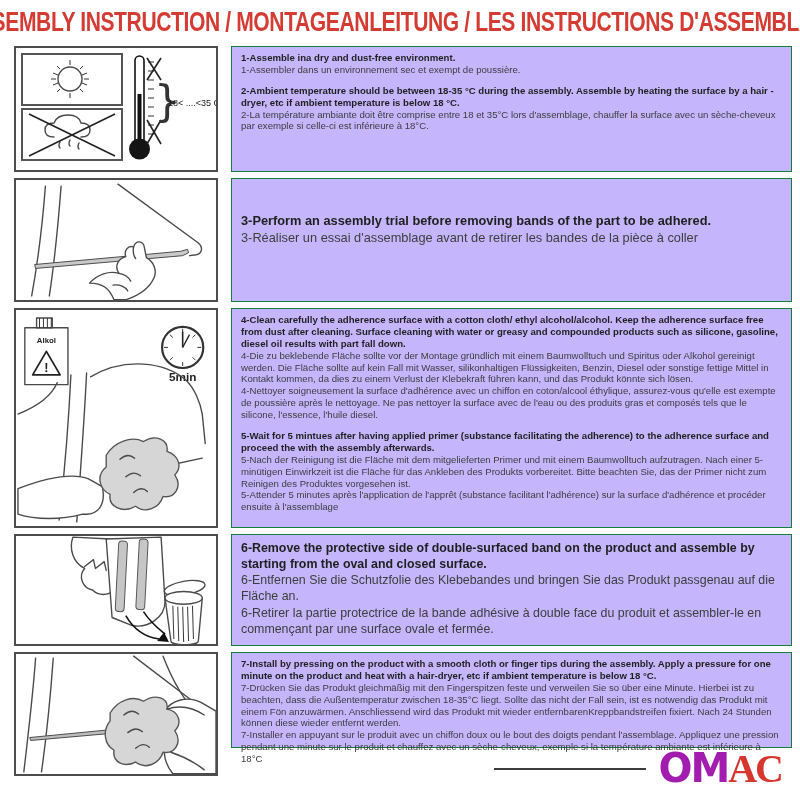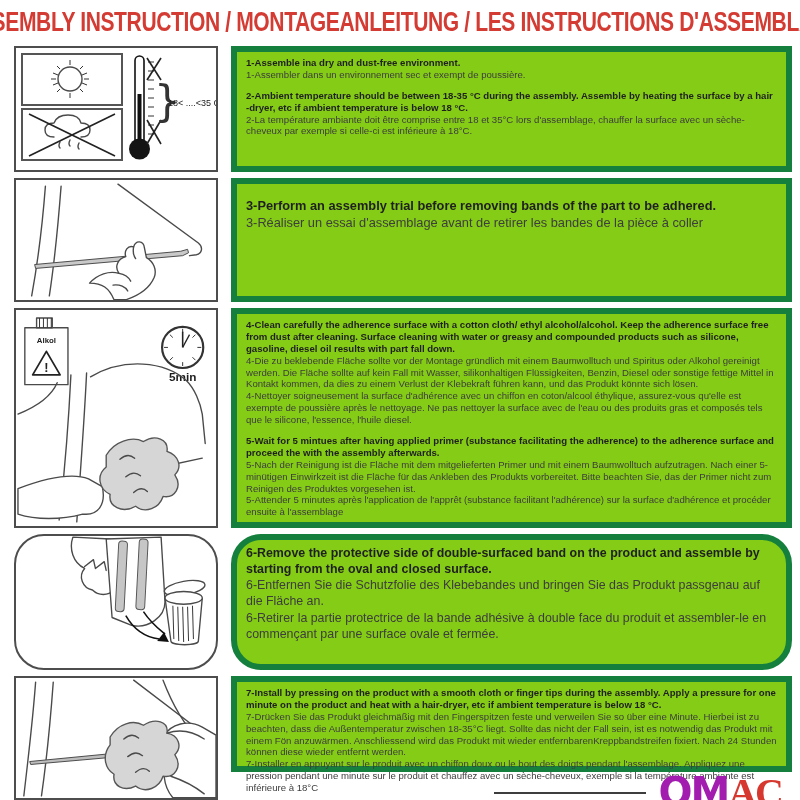--- a/index.html
+++ b/index.html
@@ -14,25 +14,25 @@
   .title {
     color:#d43b33; font-weight:bold; font-size:27px; white-space:nowrap;
     transform:scaleX(0.78); transform-origin:center; letter-spacing:-0.5px;
   }
 
   .row { display:flex; gap:13px; margin-bottom:6px; align-items:flex-start; }
   .illus {
     width:204px; flex-shrink:0; border:2px solid #4d4d4d; background:#fff; overflow:hidden;
   }
   .textbox {
-    flex:1; border:6px solid #15803d; background:#84cc16; padding:5px 9px; overflow:hidden;
-  }
-  .h126 { height:126px; } .h124 { height:124px; } .h220 { height:220px; } .h116 { height:136px;border-radius:30px; }
+    flex:1; border:1px solid #15803d; background:#c4b5fd; padding:5px 9px; overflow:hidden;
+  }
+  .h126 { height:126px; } .h124 { height:124px; } .h220 { height:220px; } .h116 { height:112px; }
   .tb-short { height:96px; overflow:visible; }
-  .pt-lg { padding-top:14px; }
+  .pt-lg { padding-top:34px; }
 
   p { color:#3d3d3d; }
   .en { font-weight:bold; color:#1f1f1f; }
   .fs-s p { font-size:9.6px; line-height:1.24; }
   .fs-m p { font-size:12.4px; line-height:1.3; }
   .fs-l p { font-size:12.8px; line-height:1.32; }
   .step + .step { margin-top:9px; }
 
   svg { display:block; }
   .ln { fill:none; stroke:#4a4a4a; stroke-width:1.4; stroke-linecap:round; stroke-linejoin:round; }

